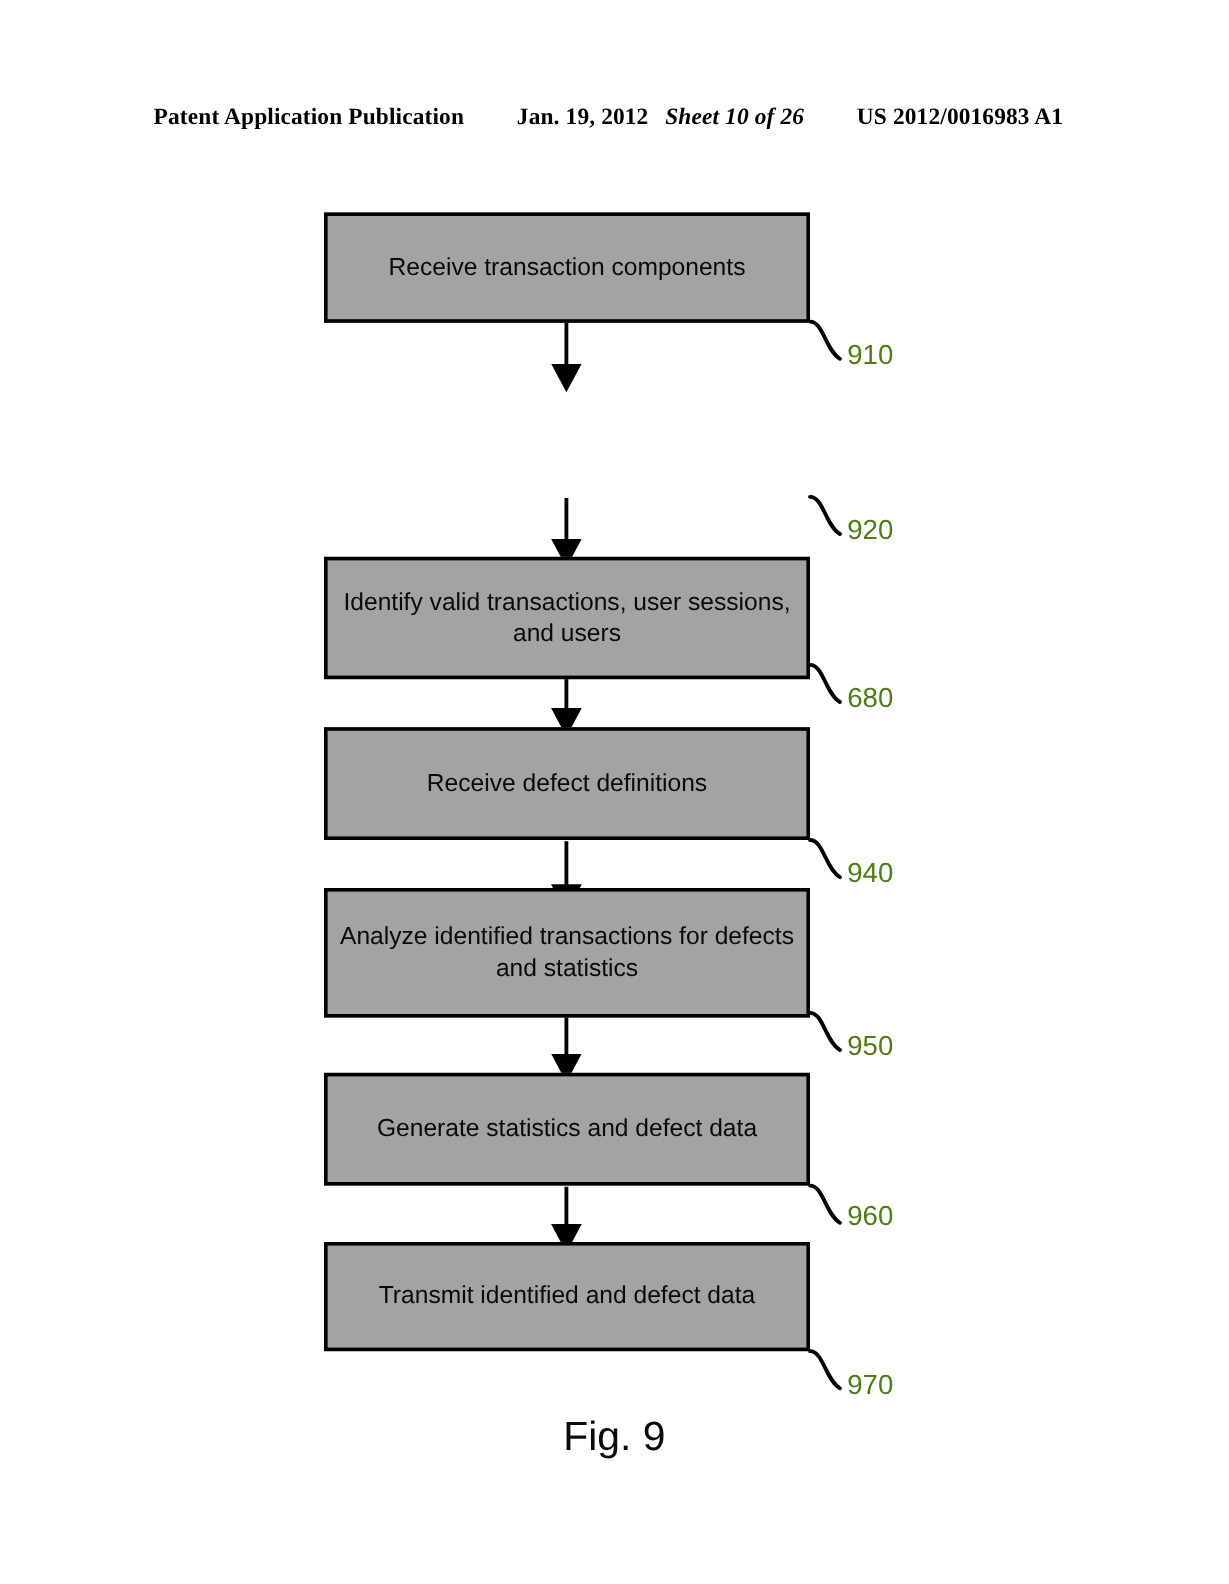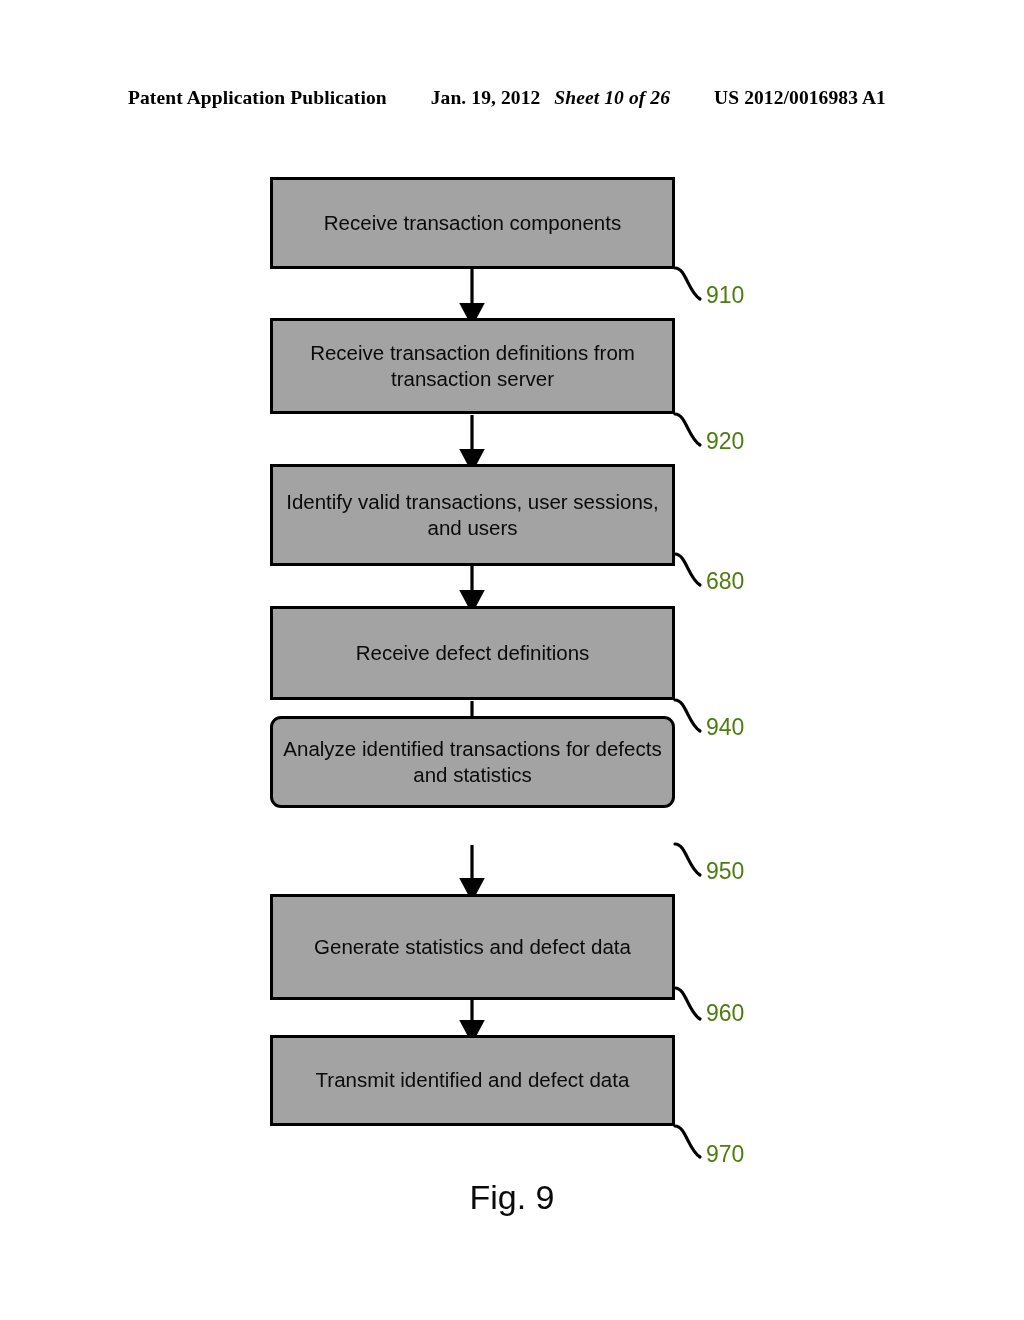--- a/index.html
+++ b/index.html
@@ -126,41 +126,38 @@
       <path d="M 675,988 C 686,988 688,1012 700,1019"></path>
       <path d="M 675,1126 C 686,1126 688,1150 700,1157"></path>
     </g>
   </svg>
 
   <div class="flow-box" style="left:270px; top:177px; width:405px; height:92px;">
     <span class="box-label">Receive transaction components</span>
   </div>
   <div class="ref-num" style="left:706px; top:282px;">910</div>
 
-  <div class="flow-box" style="left:270px; top:318px; width:405px; height:96px;">
-    <span class="box-label">Receive transaction definitions from transaction server</span>
-  </div>
   <div class="ref-num" style="left:706px; top:428px;">920</div>
 
   <div class="flow-box" style="left:270px; top:464px; width:405px; height:102px;">
     <span class="box-label">Identify valid transactions, user sessions, and users</span>
   </div>
   <div class="ref-num" style="left:706px; top:568px;">680</div>
 
   <div class="flow-box" style="left:270px; top:606px; width:405px; height:94px;">
     <span class="box-label">Receive defect definitions</span>
   </div>
   <div class="ref-num" style="left:706px; top:714px;">940</div>
 
-  <div class="flow-box" style="left:270px; top:716px; width:405px; height:92px;border-radius:11px;">
+  <div class="flow-box" style="left:270px; top:740px; width:405px; height:108px;">
     <span class="box-label">Analyze identified transactions for defects and statistics</span>
   </div>
   <div class="ref-num" style="left:706px; top:858px;">950</div>
 
-  <div class="flow-box" style="left:270px; top:894px; width:405px; height:106px;">
+  <div class="flow-box" style="left:270px; top:894px; width:405px; height:94px;">
     <span class="box-label">Generate statistics and defect data</span>
   </div>
   <div class="ref-num" style="left:706px; top:1000px;">960</div>
 
   <div class="flow-box" style="left:270px; top:1035px; width:405px; height:91px;">
     <span class="box-label">Transmit identified and defect data</span>
   </div>
   <div class="ref-num" style="left:706px; top:1141px;">970</div>
 
   <div class="fig-caption">Fig. 9</div>

